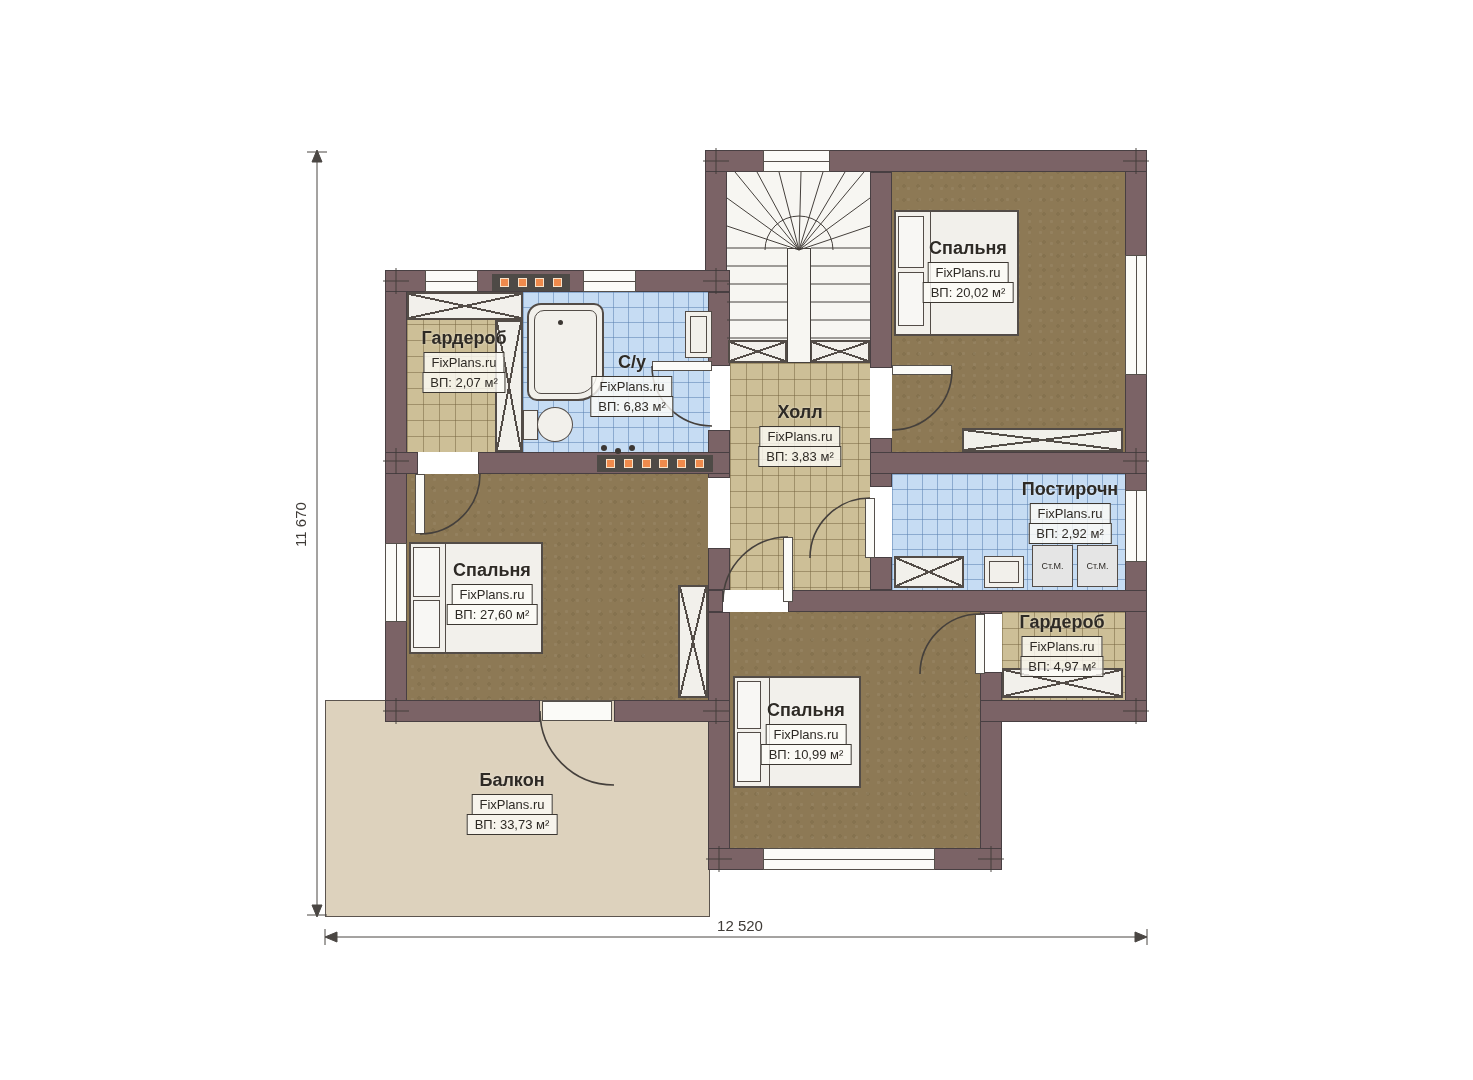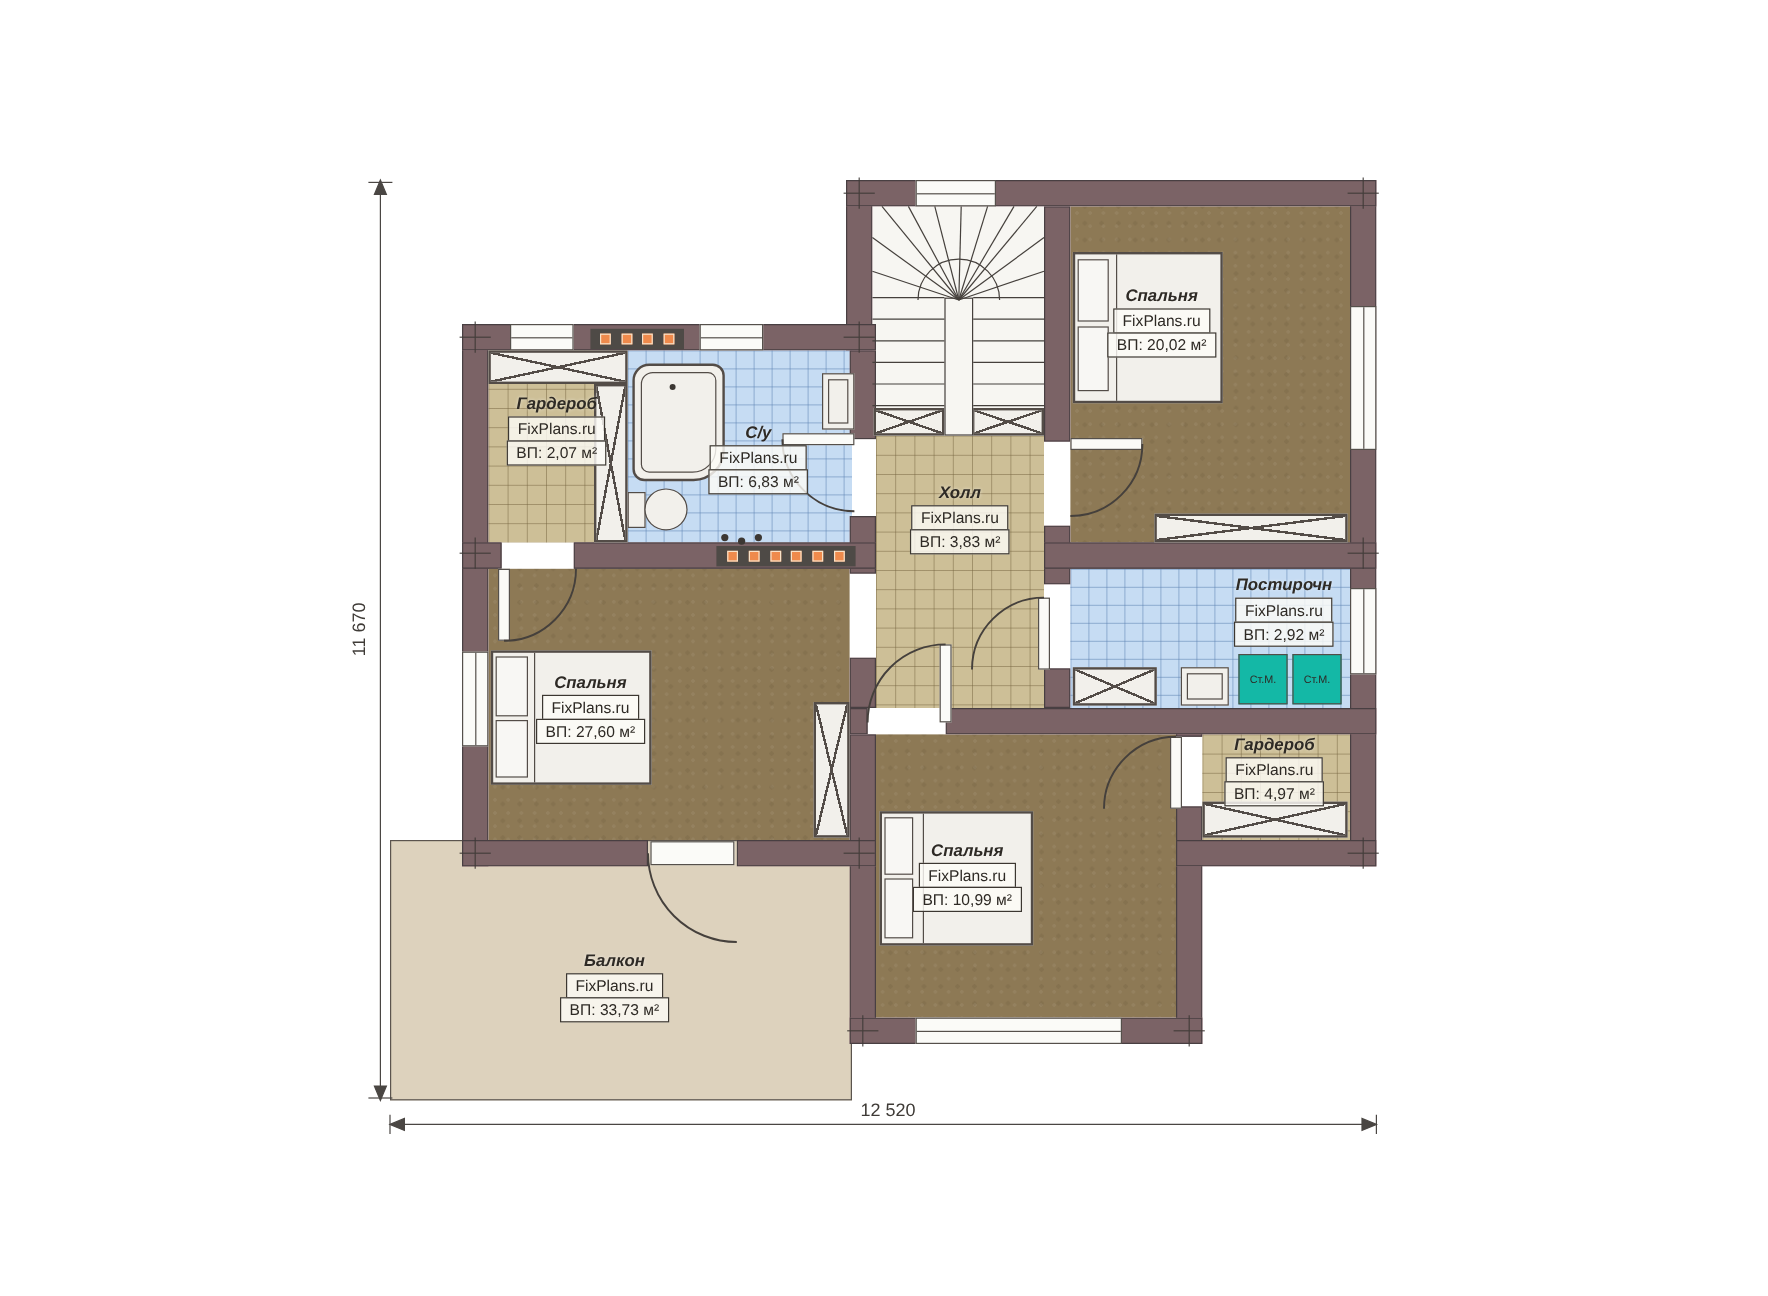--- a/index.html
+++ b/index.html
@@ -35,33 +35,33 @@
   .bed{position:absolute;background:#f2f0eb;border:2px solid #534c47;z-index:7;box-sizing:border-box;}
   .bed::after{content:"";position:absolute;left:34px;top:0;bottom:0;width:1px;background:#534c47;}
   .pillow{position:absolute;background:#f8f7f4;border:1.5px solid #534c47;box-sizing:border-box;z-index:8;}
   .tub{position:absolute;background:#f2f0eb;border:2px solid #534c47;border-radius:14px 10px 26px 10px;z-index:7;box-sizing:border-box;}
   .tub::after{content:"";position:absolute;inset:5px;border:1px solid #534c47;border-radius:10px 7px 20px 7px;}
   .dot{position:absolute;background:#3c3733;border-radius:50%;z-index:8;}
   .toilet-tank{position:absolute;background:#f2f0eb;border:1.5px solid #534c47;z-index:7;box-sizing:border-box;}
   .toilet-bowl{position:absolute;background:#f2f0eb;border:1.5px solid #534c47;border-radius:50%;z-index:7;box-sizing:border-box;}
   .sink{position:absolute;background:#f2f0eb;border:1.5px solid #534c47;z-index:7;box-sizing:border-box;}
   .sink::after{content:"";position:absolute;inset:4px;border:1px solid #534c47;}
-  .washer{position:absolute;background:#14b8a6;border:1.5px solid #534c47;z-index:8;box-sizing:border-box;
+  .washer{position:absolute;background:#e5e5e5;border:1.5px solid #534c47;z-index:8;box-sizing:border-box;
     display:flex;align-items:center;justify-content:center;font-size:9px;color:#2e2a26;}
   .newel{position:absolute;background:#f7f6f2;border:1px solid #45403c;z-index:7;box-sizing:border-box;}
 
   
   .heat-strip{position:absolute;background:#4e4a46;display:flex;align-items:center;justify-content:space-evenly;z-index:7;}
   .heat-dot{width:9px;height:9px;background:#ef8a4c;border:1px solid #f8e2c8;box-sizing:border-box;}
 
   
   .room-label{position:absolute;display:flex;flex-direction:column;align-items:center;z-index:20;
     color:#2e2a25;transform:translateX(-50%);}
-  .room-name{font-weight:bold;font-size:14px;margin-bottom:3px;white-space:nowrap;
-    text-shadow:0 0 3px rgba(255,255,255,0.55);font-style:italic;}
+  .room-name{font-weight:bold;font-size:18px;margin-bottom:3px;white-space:nowrap;
+    text-shadow:0 0 3px rgba(255,255,255,0.55);}
   .label-box{background:rgba(252,251,247,0.82);border:1px solid #3c3731;padding:1px 7px;
     font-size:13px;line-height:17px;white-space:nowrap;}
   .label-box + .label-box{margin-top:-1px;}
   .dim-label{position:absolute;font-size:15px;color:#3f3b37;z-index:20;text-align:center;}
 
   svg.linework{position:absolute;left:0;top:0;z-index:9;pointer-events:none;}
 </style>
 </head>
 <body>
 
@@ -278,21 +278,21 @@
   <div class="room-label" style="left:492px;top:560px;">
     <div class="room-name">Спальня</div>
     <div class="label-box">FixPlans.ru</div>
     <div class="label-box">ВП: 27,60 м²</div>
   </div>
   <div class="room-label" style="left:806px;top:700px;">
     <div class="room-name">Спальня</div>
     <div class="label-box">FixPlans.ru</div>
     <div class="label-box">ВП: 10,99 м²</div>
   </div>
-  <div class="room-label" style="left:512px;top:792px;">
+  <div class="room-label" style="left:512px;top:770px;">
     <div class="room-name">Балкон</div>
     <div class="label-box">FixPlans.ru</div>
     <div class="label-box">ВП: 33,73 м²</div>
   </div>
 
   <div class="dim-label" style="left:260px;top:516px;width:80px;transform:rotate(-90deg);">11 670</div>
   <div class="dim-label" style="left:695px;top:917px;width:90px;">12 520</div>
 
 </div>
 

